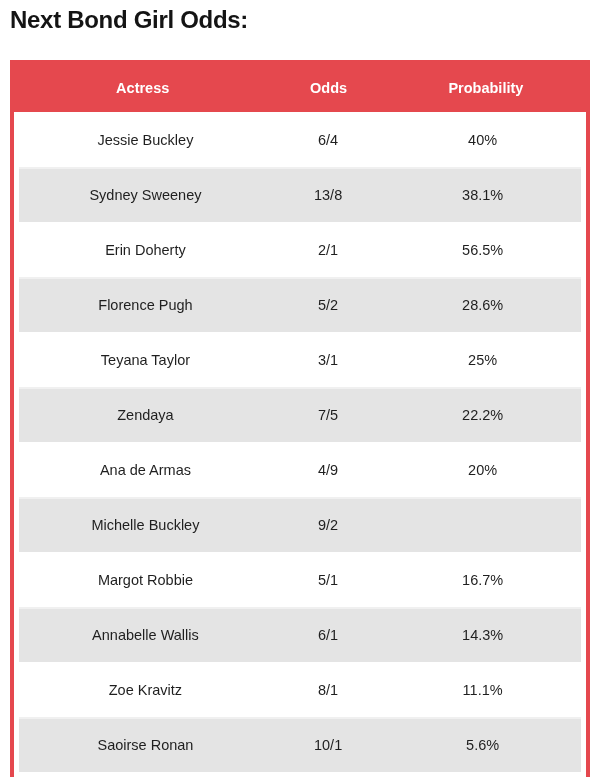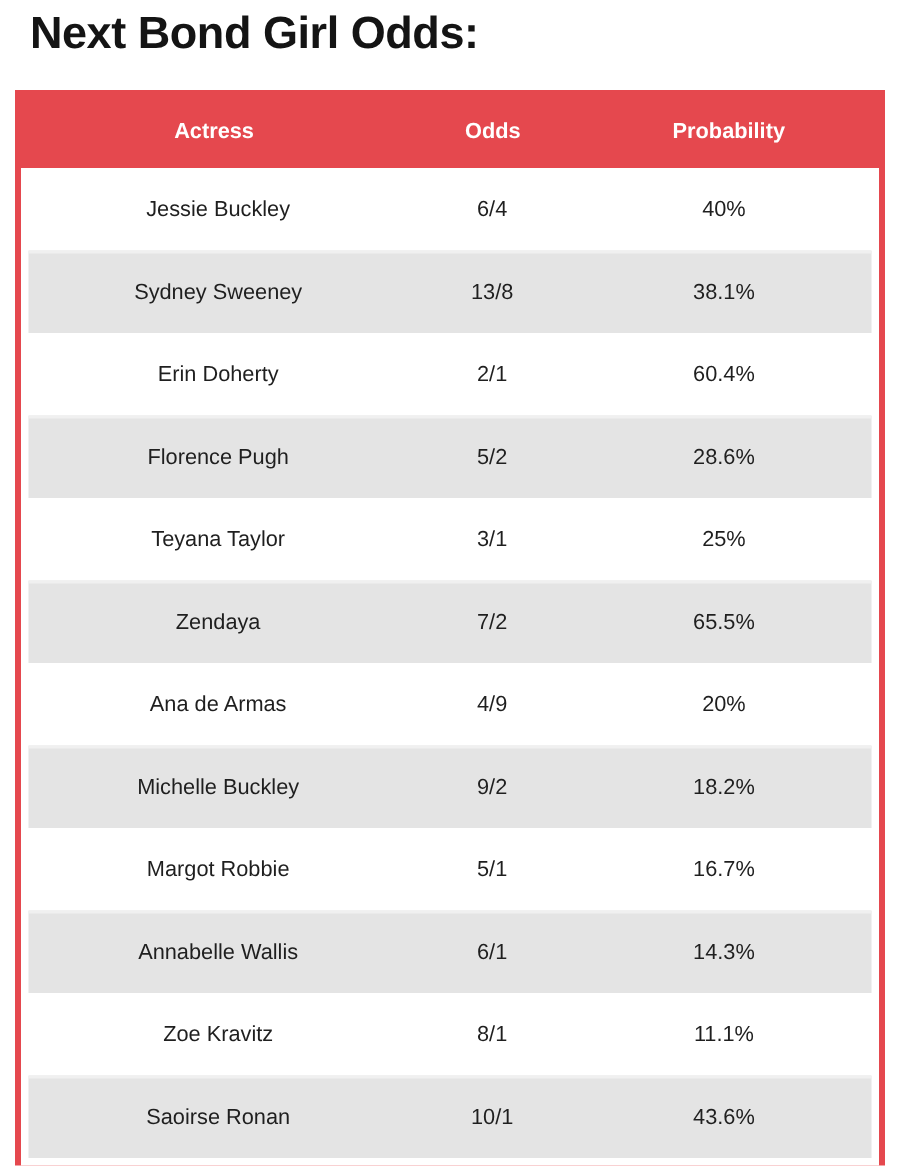--- a/index.html
+++ b/index.html
@@ -11,23 +11,23 @@
     font-family: "Liberation Sans", "DejaVu Sans", sans-serif;
     overflow: hidden;
   }
   .page {
     position: relative;
     width: 600px;
     height: 777px;
   }
   .page-title {
     position: absolute;
-    left: 20px;
+    left: 10px;
     top: 6px;
-    font-size: 30px;
+    font-size: 24px;
     font-weight: 600;
     letter-spacing: -0.3px;
     color: #141414;
   }
   .table-wrap {
     position: absolute;
     left: 10px;
     top: 60px;
     width: 580px;
     box-sizing: border-box;
@@ -94,51 +94,50 @@
 
       <div class="row alt">
         <div class="cell col-actress">Sydney Sweeney</div>
         <div class="cell col-odds">13/8</div>
         <div class="cell col-probability">38.1%</div>
       </div>
 
       <div class="row">
         <div class="cell col-actress">Erin Doherty</div>
         <div class="cell col-odds">2/1</div>
-        <div class="cell col-probability">60.4%</div>
+        <div class="cell col-probability">56.5%</div>
       </div>
 
       <div class="row alt">
         <div class="cell col-actress">Florence Pugh</div>
         <div class="cell col-odds">5/2</div>
         <div class="cell col-probability">28.6%</div>
       </div>
 
       <div class="row">
         <div class="cell col-actress">Teyana Taylor</div>
         <div class="cell col-odds">3/1</div>
         <div class="cell col-probability">25%</div>
       </div>
 
       <div class="row alt">
         <div class="cell col-actress">Zendaya</div>
-        <div class="cell col-odds">7/2</div>
-        <div class="cell col-probability">65.5%</div>
+        <div class="cell col-odds">7/5</div>
+        <div class="cell col-probability">22.2%</div>
       </div>
 
       <div class="row">
         <div class="cell col-actress">Ana de Armas</div>
         <div class="cell col-odds">4/9</div>
         <div class="cell col-probability">20%</div>
       </div>
 
       <div class="row alt">
         <div class="cell col-actress">Michelle Buckley</div>
         <div class="cell col-odds">9/2</div>
-        <div class="cell col-probability">18.2%</div>
       </div>
 
       <div class="row">
         <div class="cell col-actress">Margot Robbie</div>
         <div class="cell col-odds">5/1</div>
         <div class="cell col-probability">16.7%</div>
       </div>
 
       <div class="row alt">
         <div class="cell col-actress">Annabelle Wallis</div>
@@ -148,18 +147,18 @@
 
       <div class="row">
         <div class="cell col-actress">Zoe Kravitz</div>
         <div class="cell col-odds">8/1</div>
         <div class="cell col-probability">11.1%</div>
       </div>
 
       <div class="row alt">
         <div class="cell col-actress">Saoirse Ronan</div>
         <div class="cell col-odds">10/1</div>
-        <div class="cell col-probability">43.6%</div>
+        <div class="cell col-probability">5.6%</div>
       </div>
 
     </div>
   </div>
 </div>
 
 </body></html>

